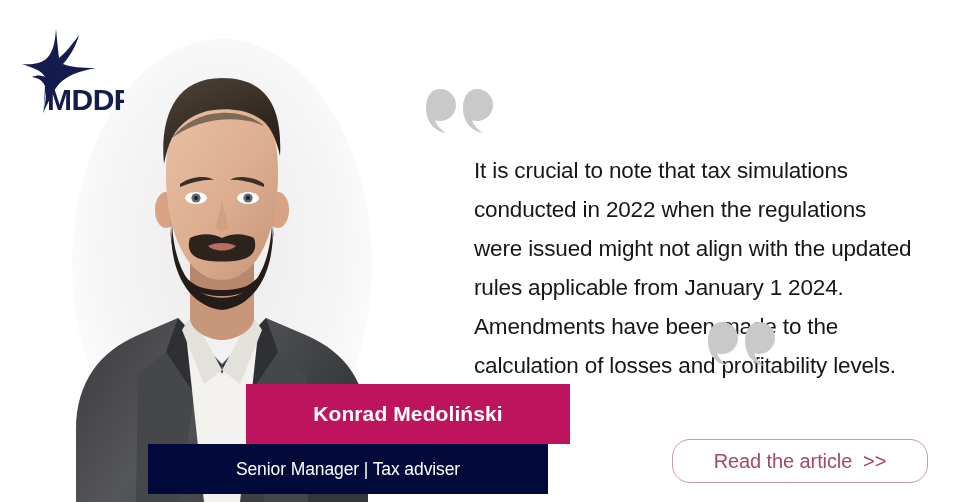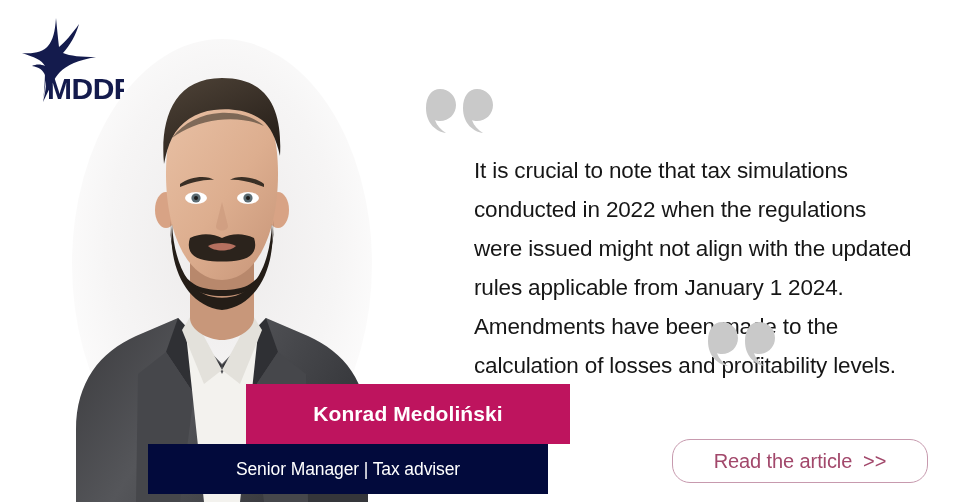--- a/index.html
+++ b/index.html
@@ -15,21 +15,21 @@
     width: 960px;
     height: 502px;
     background: #ffffff;
     overflow: hidden;
   }
 
   
   #logo {
     position: absolute;
     left: 12px;
-    top: 12px;
+    top: 23px;
     width: 112px;
     height: 98px;
     z-index: 40;
   }
   #logo svg { display: block; }
   #logo .logo-text {
     font-family: "Liberation Sans", sans-serif;
     font-weight: bold;
     font-size: 30px;
     letter-spacing: -0.5px;

